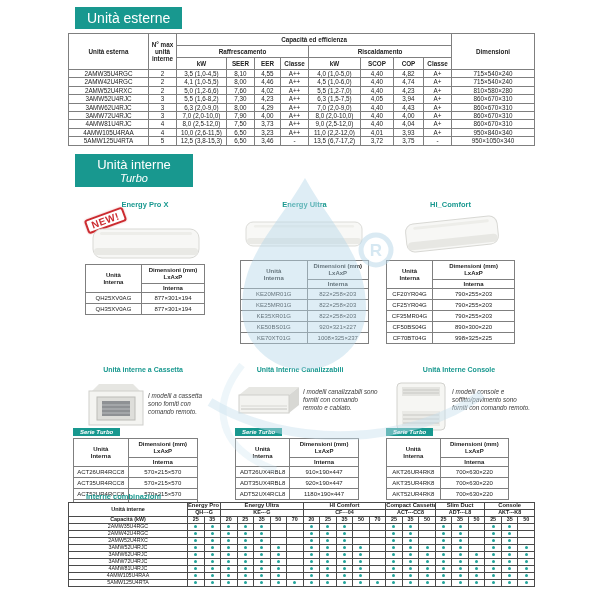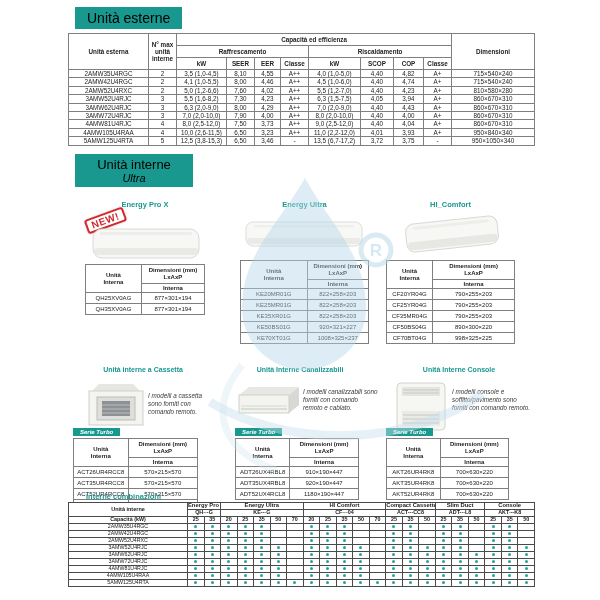--- a/index.html
+++ b/index.html
@@ -9,21 +9,21 @@
     background:#ffffff;
     position:relative;
     overflow:hidden;
     color:#222;
   }
   .abs { position:absolute; }
 
   
   .teal-box {
     background: var(--teal,#18988f);
-    color:#000000;
+    color:#ffffff;
     text-align:center;
   }
   #outdoor-title-box { left:75px; top:7px; padding:3px 12px; font-size:14px; font-weight:400; }
   #indoor-title-box  { left:75px; top:154px; padding:3px 10px; width:118px; }
   #indoor-title-box .l1 { font-size:13px; }
   #indoor-title-box .l2 { font-size:11px; font-style:italic; }
 
   
   table { border-collapse:collapse; background:#fff; }
   th, td {
@@ -243,21 +243,21 @@
         <td>3,72</td>
         <td>3,75</td>
         <td>-</td>
         <td>950×1050×340</td>
       </tr>
     </tbody>
 </table>
 
 <div class="abs teal-box" id="indoor-title-box">
   <div class="l1">Unità interne</div>
-  <div class="l2">Ultra</div>
+  <div class="l2">Turbo</div>
 </div>
 
 <div class="abs" style="left:75px; top:200px; width:140px;">
   <div class="product-title">Energy Pro X</div>
   <div class="abs" id="new-badge" style="left:10px; top:13px;">NEW!</div>
   <svg class="abs" style="left:16px; top:24px;" width="110" height="40" viewBox="0 0 110 40">
     <rect x="2" y="5" width="106" height="29" rx="9" fill="#f7f7f5" stroke="#d9d9d5"></rect>
     <rect x="3" y="24" width="104" height="7" rx="3.5" fill="#e9e9e5"></rect>
     <rect x="9" y="8" width="92" height="3" rx="1.5" fill="#ededE9"></rect>
   </svg>

